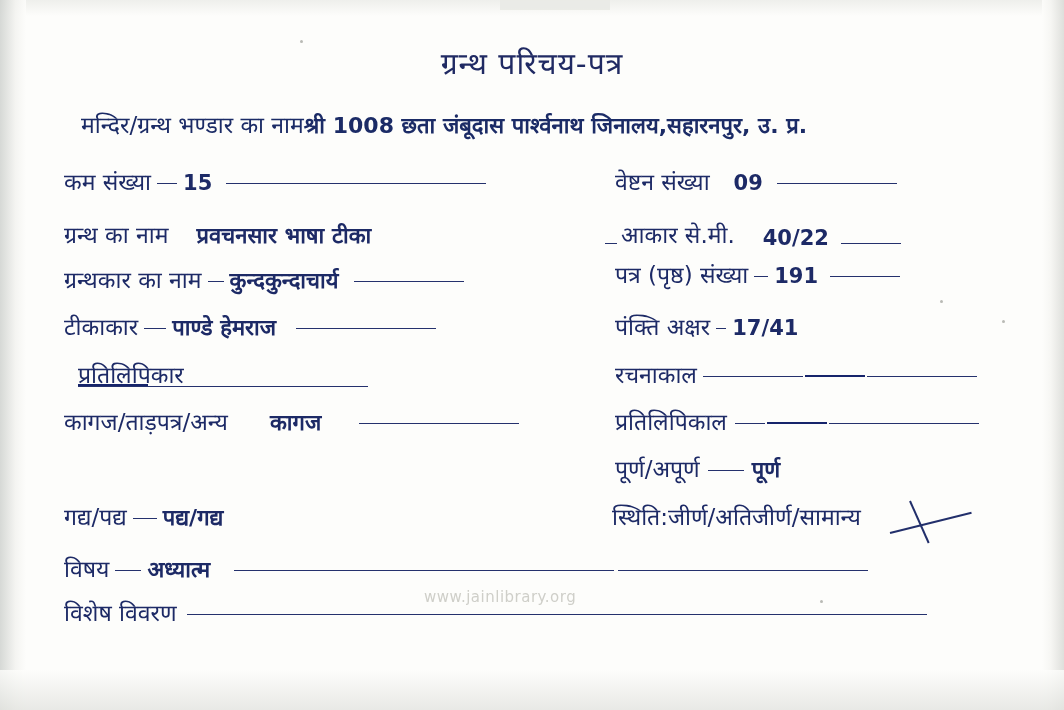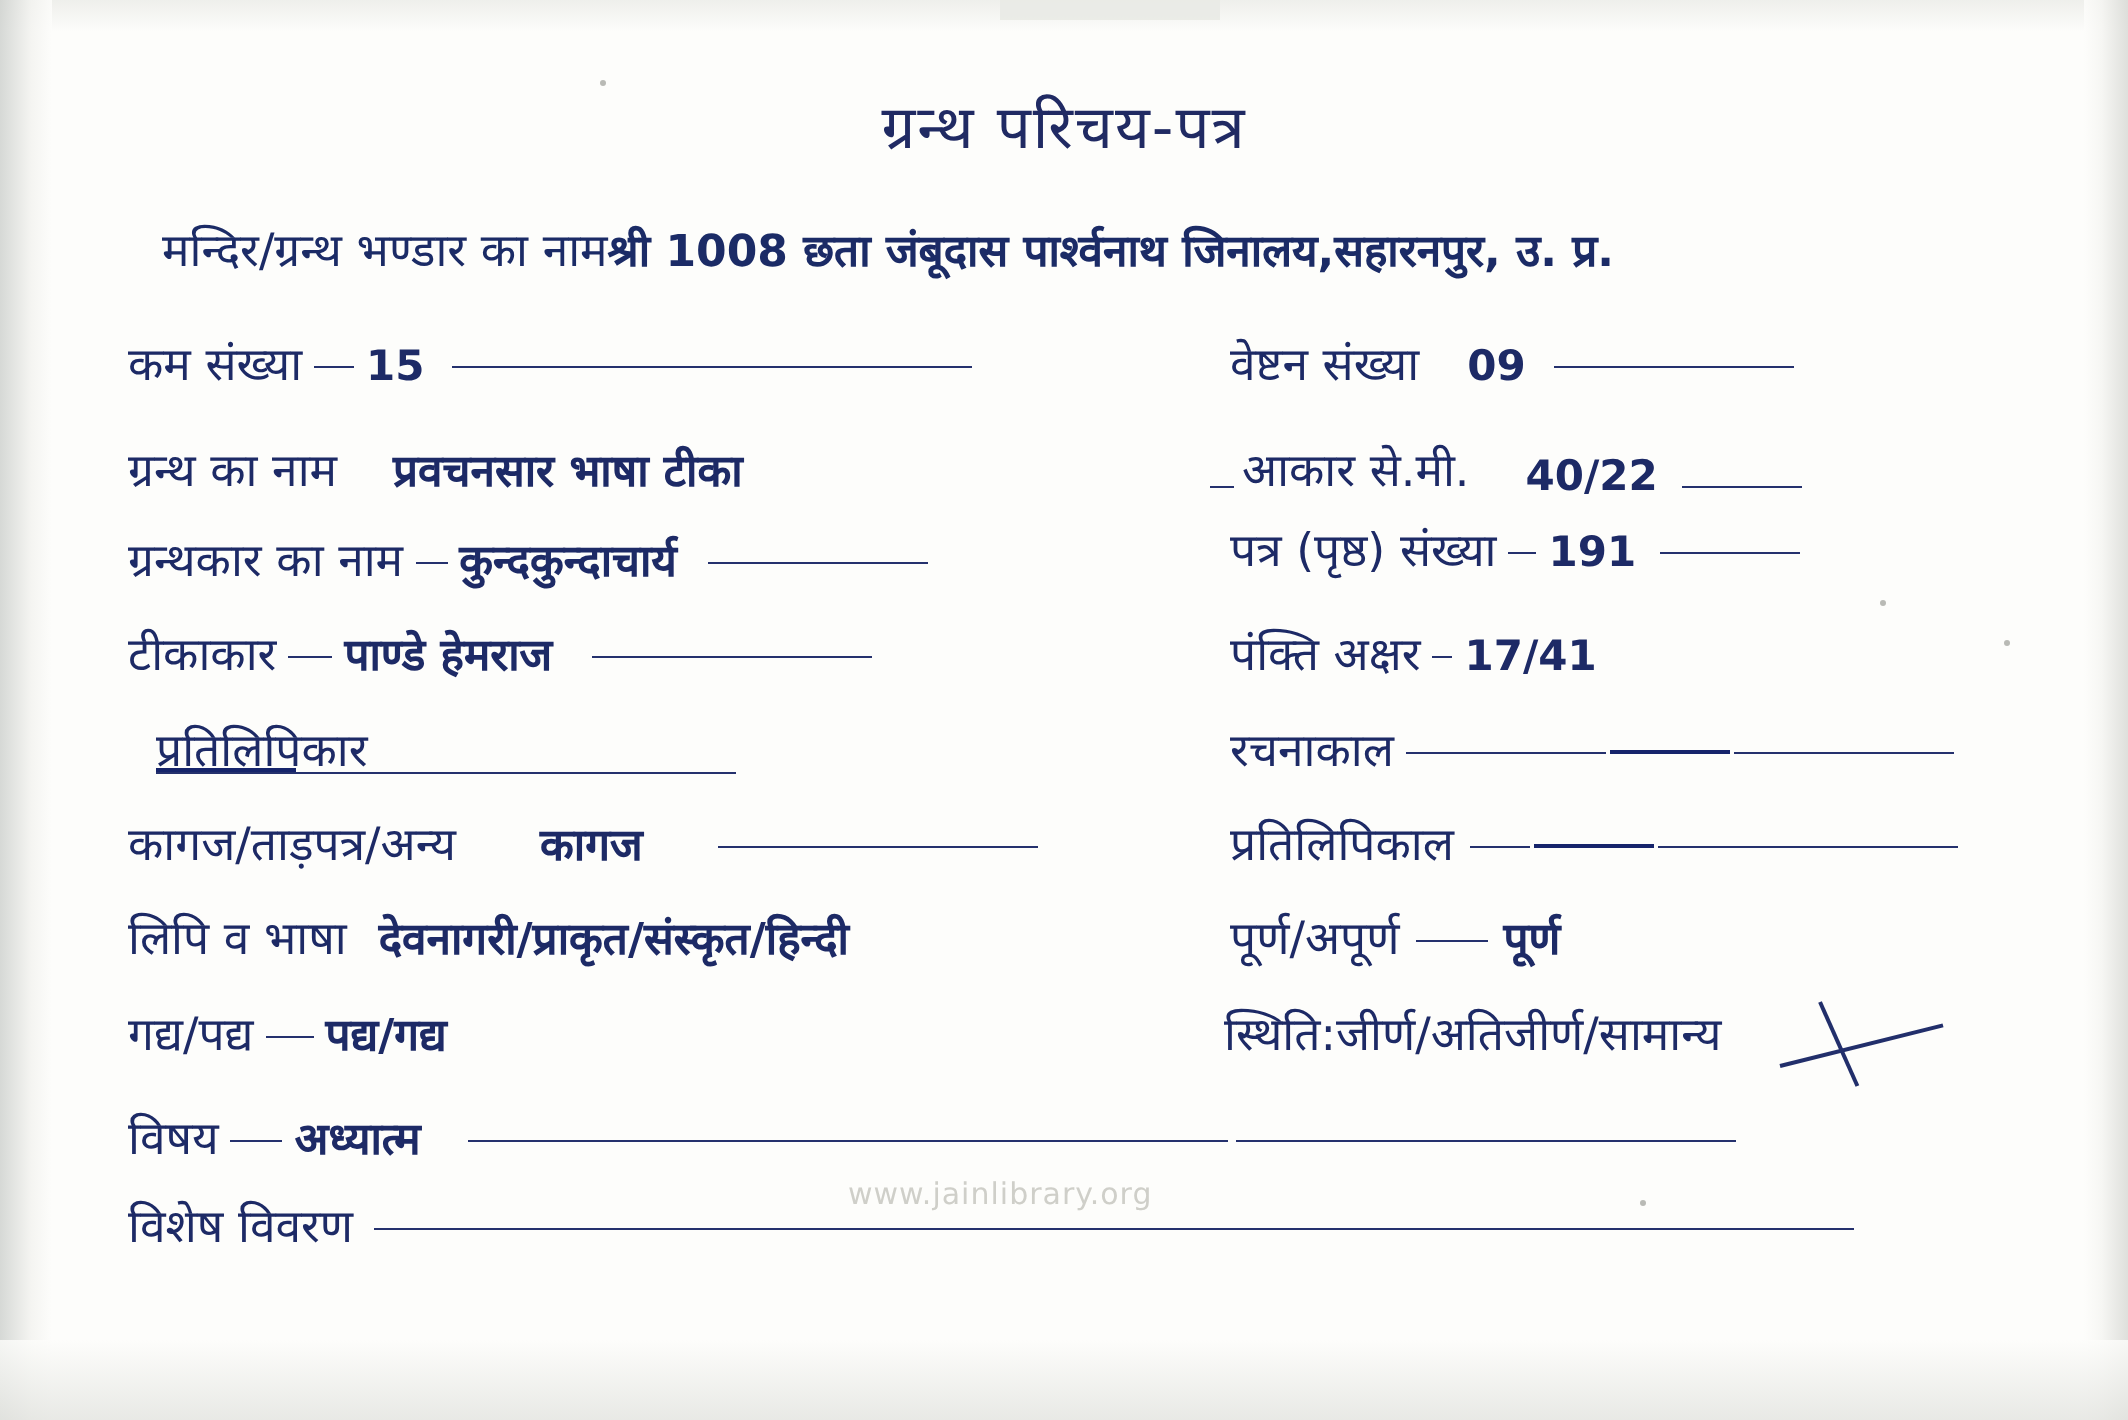--- a/index.html
+++ b/index.html
@@ -224,24 +224,20 @@
     <span class="value" style="margin-left:22px;">कागज</span>
     <span class="rule" style="width:160px; margin-left:18px;"></span>
   </div>
   <div class="line-row" style="top:405px; left:615px;">
     <span class="label">प्रतिलिपिकाल</span>
     <span class="rule" style="width:30px; margin-left:8px;"></span>
     <span class="rule-strong" style="width:60px; margin-left:2px;"></span>
     <span class="rule" style="width:150px; margin-left:2px;"></span>
   </div>
 
-  <div class="line-row" style="top:452px; left:64px;">
-    <span class="label">लिपि व भाषा</span>
-    <span class="value" style="margin-left:16px;">देवनागरी/प्राकृत/संस्कृत/हिन्दी</span>
-  </div>
   <div class="line-row" style="top:452px; left:615px;">
     <span class="label">पूर्ण/अपूर्ण</span>
     <span class="rule" style="width:36px; margin:0 8px;"></span>
     <span class="value">पूर्ण</span>
   </div>
 
   <div class="line-row" style="top:500px; left:64px;">
     <span class="label">गद्य/पद्य</span>
     <span class="rule" style="width:24px; margin:0 6px;"></span>
     <span class="value">पद्य/गद्य</span>

